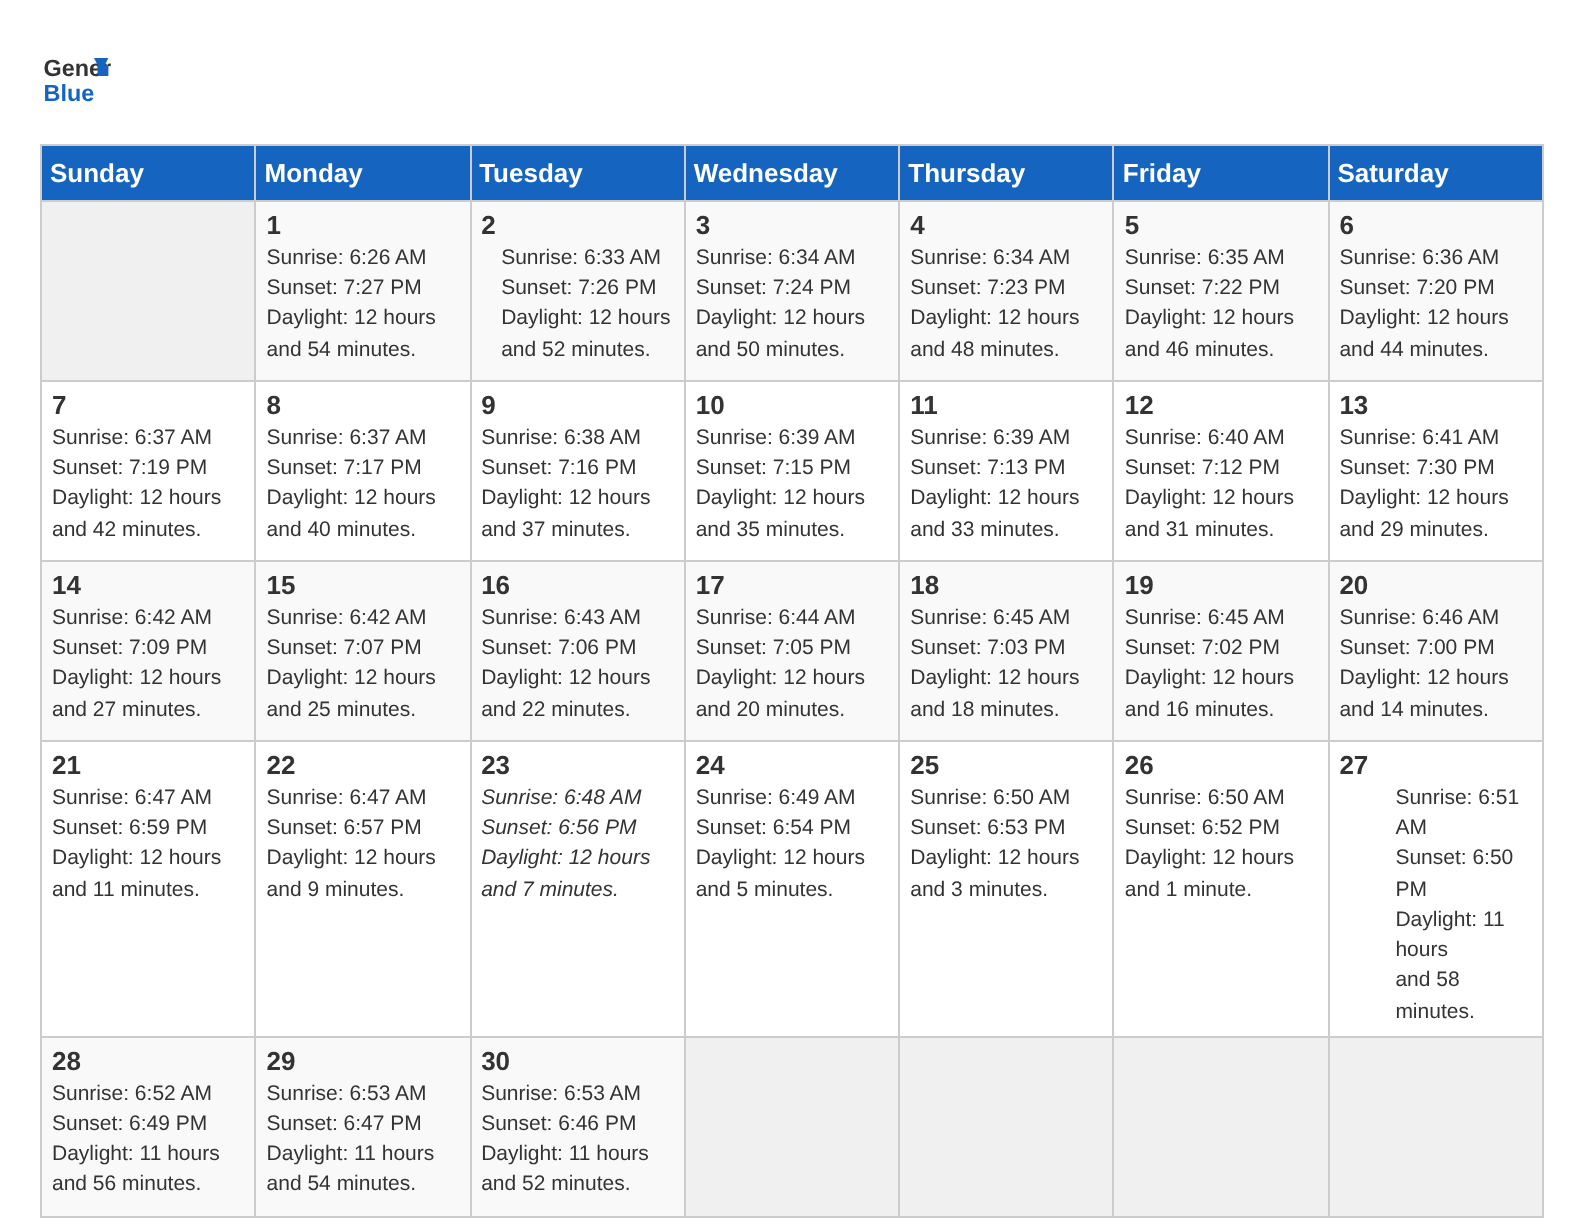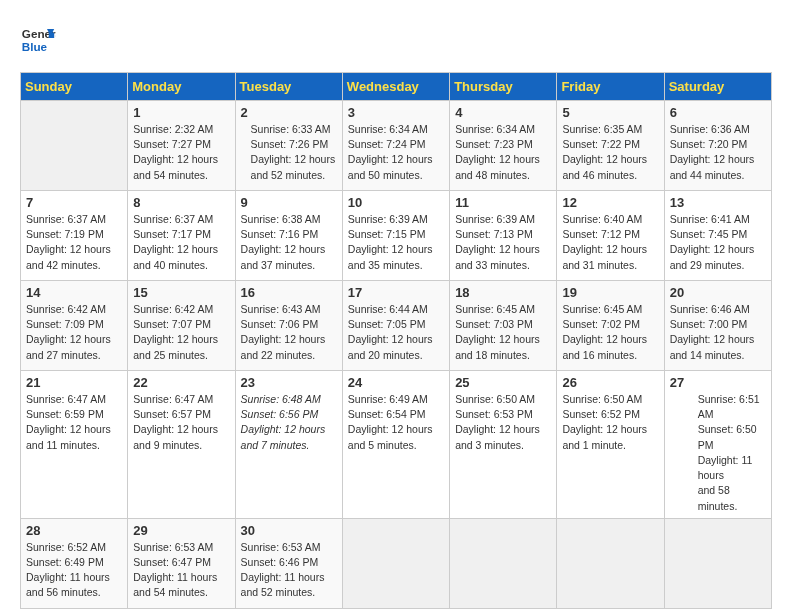--- a/index.html
+++ b/index.html
@@ -37,21 +37,21 @@
       font-size: 16px;
       color: #555;
     }
     table {
       width: 100%;
       border-collapse: collapse;
       font-size: 11px;
     }
     thead tr th {
       background-color: #1565c0;
-      color: #fde047;
+      color: #ffffff;
       padding: 6px 4px;
       text-align: left;
       font-size: 13px;
       font-weight: bold;
       border: 1px solid #ccc;
     }
     tbody tr td {
       border: 1px solid #ccc;
       vertical-align: top;
       padding: 4px 5px;
@@ -112,21 +112,21 @@
         <th>Thursday</th>
         <th>Friday</th>
         <th>Saturday</th>
       </tr>
   </thead>
   <tbody>
   <tr>
         <td class="empty"></td>
         <td>
           <span class="day-num">1</span>
-          <div class="day-info" style="white-space: pre-line;">Sunrise: 2:32 AM
+          <div class="day-info" style="white-space: pre-line;">Sunrise: 6:26 AM
 Sunset: 7:27 PM
 Daylight: 12 hours
 and 54 minutes.</div>
         </td>
         <td>
           <span class="day-num">2</span>
           <div class="day-info" style="white-space: pre-line; margin-left: 10px;">Sunrise: 6:33 AM
 Sunset: 7:26 PM
 Daylight: 12 hours
 and 52 minutes.</div>
@@ -199,21 +199,21 @@
         <td>
           <span class="day-num">12</span>
           <div class="day-info" style="white-space: pre-line;">Sunrise: 6:40 AM
 Sunset: 7:12 PM
 Daylight: 12 hours
 and 31 minutes.</div>
         </td>
         <td>
           <span class="day-num">13</span>
           <div class="day-info" style="white-space: pre-line;">Sunrise: 6:41 AM
-Sunset: 7:45 PM
+Sunset: 7:30 PM
 Daylight: 12 hours
 and 29 minutes.</div>
         </td>
       </tr>
       <tr>
         <td>
           <span class="day-num">14</span>
           <div class="day-info" style="white-space: pre-line;">Sunrise: 6:42 AM
 Sunset: 7:09 PM
 Daylight: 12 hours

